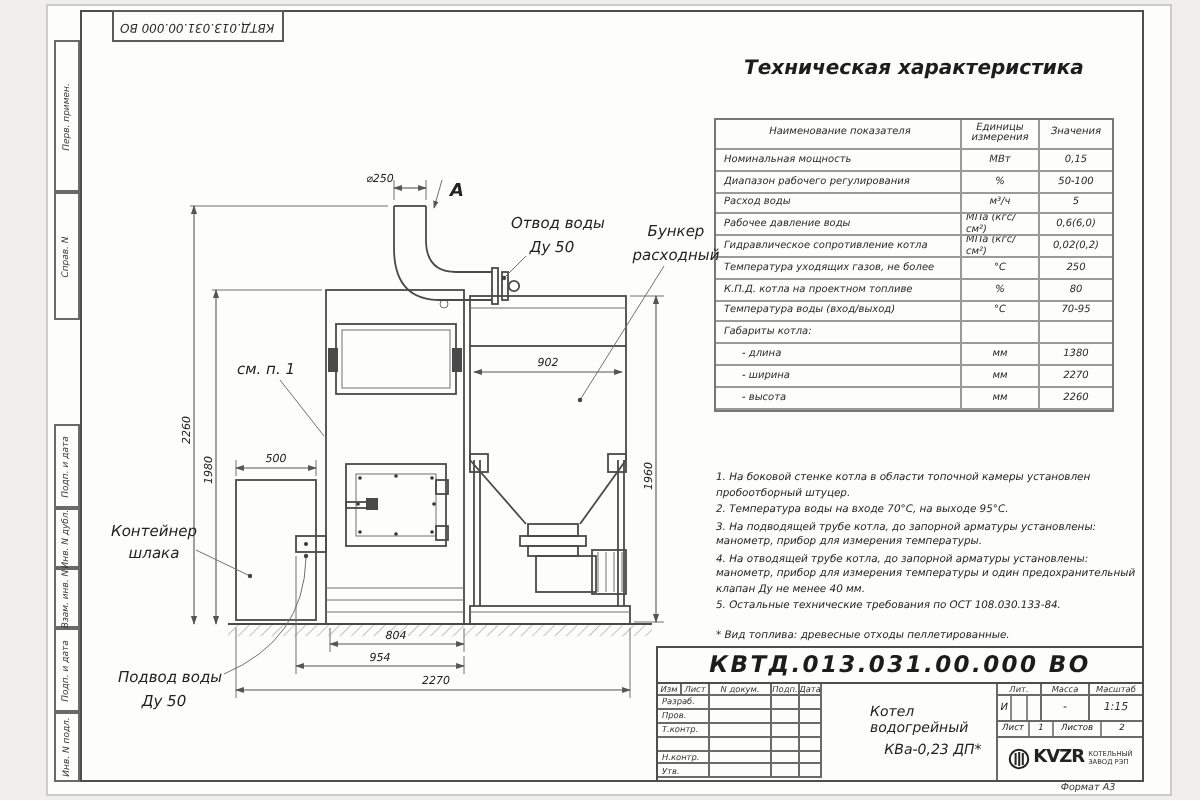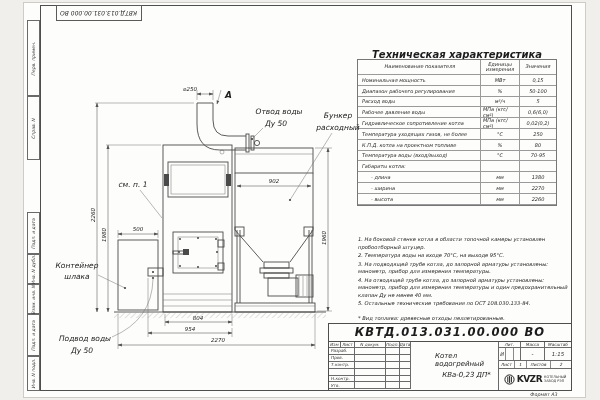--- a/index.html
+++ b/index.html
@@ -10,21 +10,21 @@
   .frame{position:absolute;left:40px;top:5px;width:532px;height:386px;border:1px solid #4e4e4e;box-sizing:border-box;}
   
   .vcell{position:absolute;left:27px;width:13px;border:1px solid #6a6a6a;box-sizing:border-box;
          display:flex;align-items:center;justify-content:center;}
   .vcell span{transform:rotate(-90deg);white-space:nowrap;font-size:4.5px;font-style:italic;color:#3a3a3a;}
   
   .topnum{position:absolute;left:56px;top:5px;width:86px;height:16px;border:1px solid #5a5a5a;box-sizing:border-box;
           display:flex;align-items:center;justify-content:center;}
   .topnum span{transform:rotate(180deg);font-size:6px;font-style:italic;color:#2c2c2c;white-space:nowrap;}
   
-  .ttitle{position:absolute;left:357px;top:49px;width:200px;text-align:center;
+  .ttitle{position:absolute;left:357px;top:29px;width:200px;text-align:center;
           font-size:10px;font-style:italic;font-weight:bold;color:#1d1d1d;}
   .ttable{position:absolute;left:357px;top:59px;width:200px;border:1px solid #777;box-sizing:border-box;
           display:grid;grid-template-columns:123px 39px 36px;}
   .ttable .tc{border-right:1px solid #9a9a9a;border-bottom:1px solid #9a9a9a;box-sizing:border-box;
           font-size:5px;font-style:italic;display:flex;align-items:center;height:10.8px;
           padding:0 2px;color:#2a2a2a;overflow:hidden;}
   .ttable .th{height:15px;justify-content:center;text-align:center;line-height:1.1;}
   .ttable .num{justify-content:center;}
   .ttable .name{padding-left:4px;}
   .ttable .sub{padding-left:13px;}

